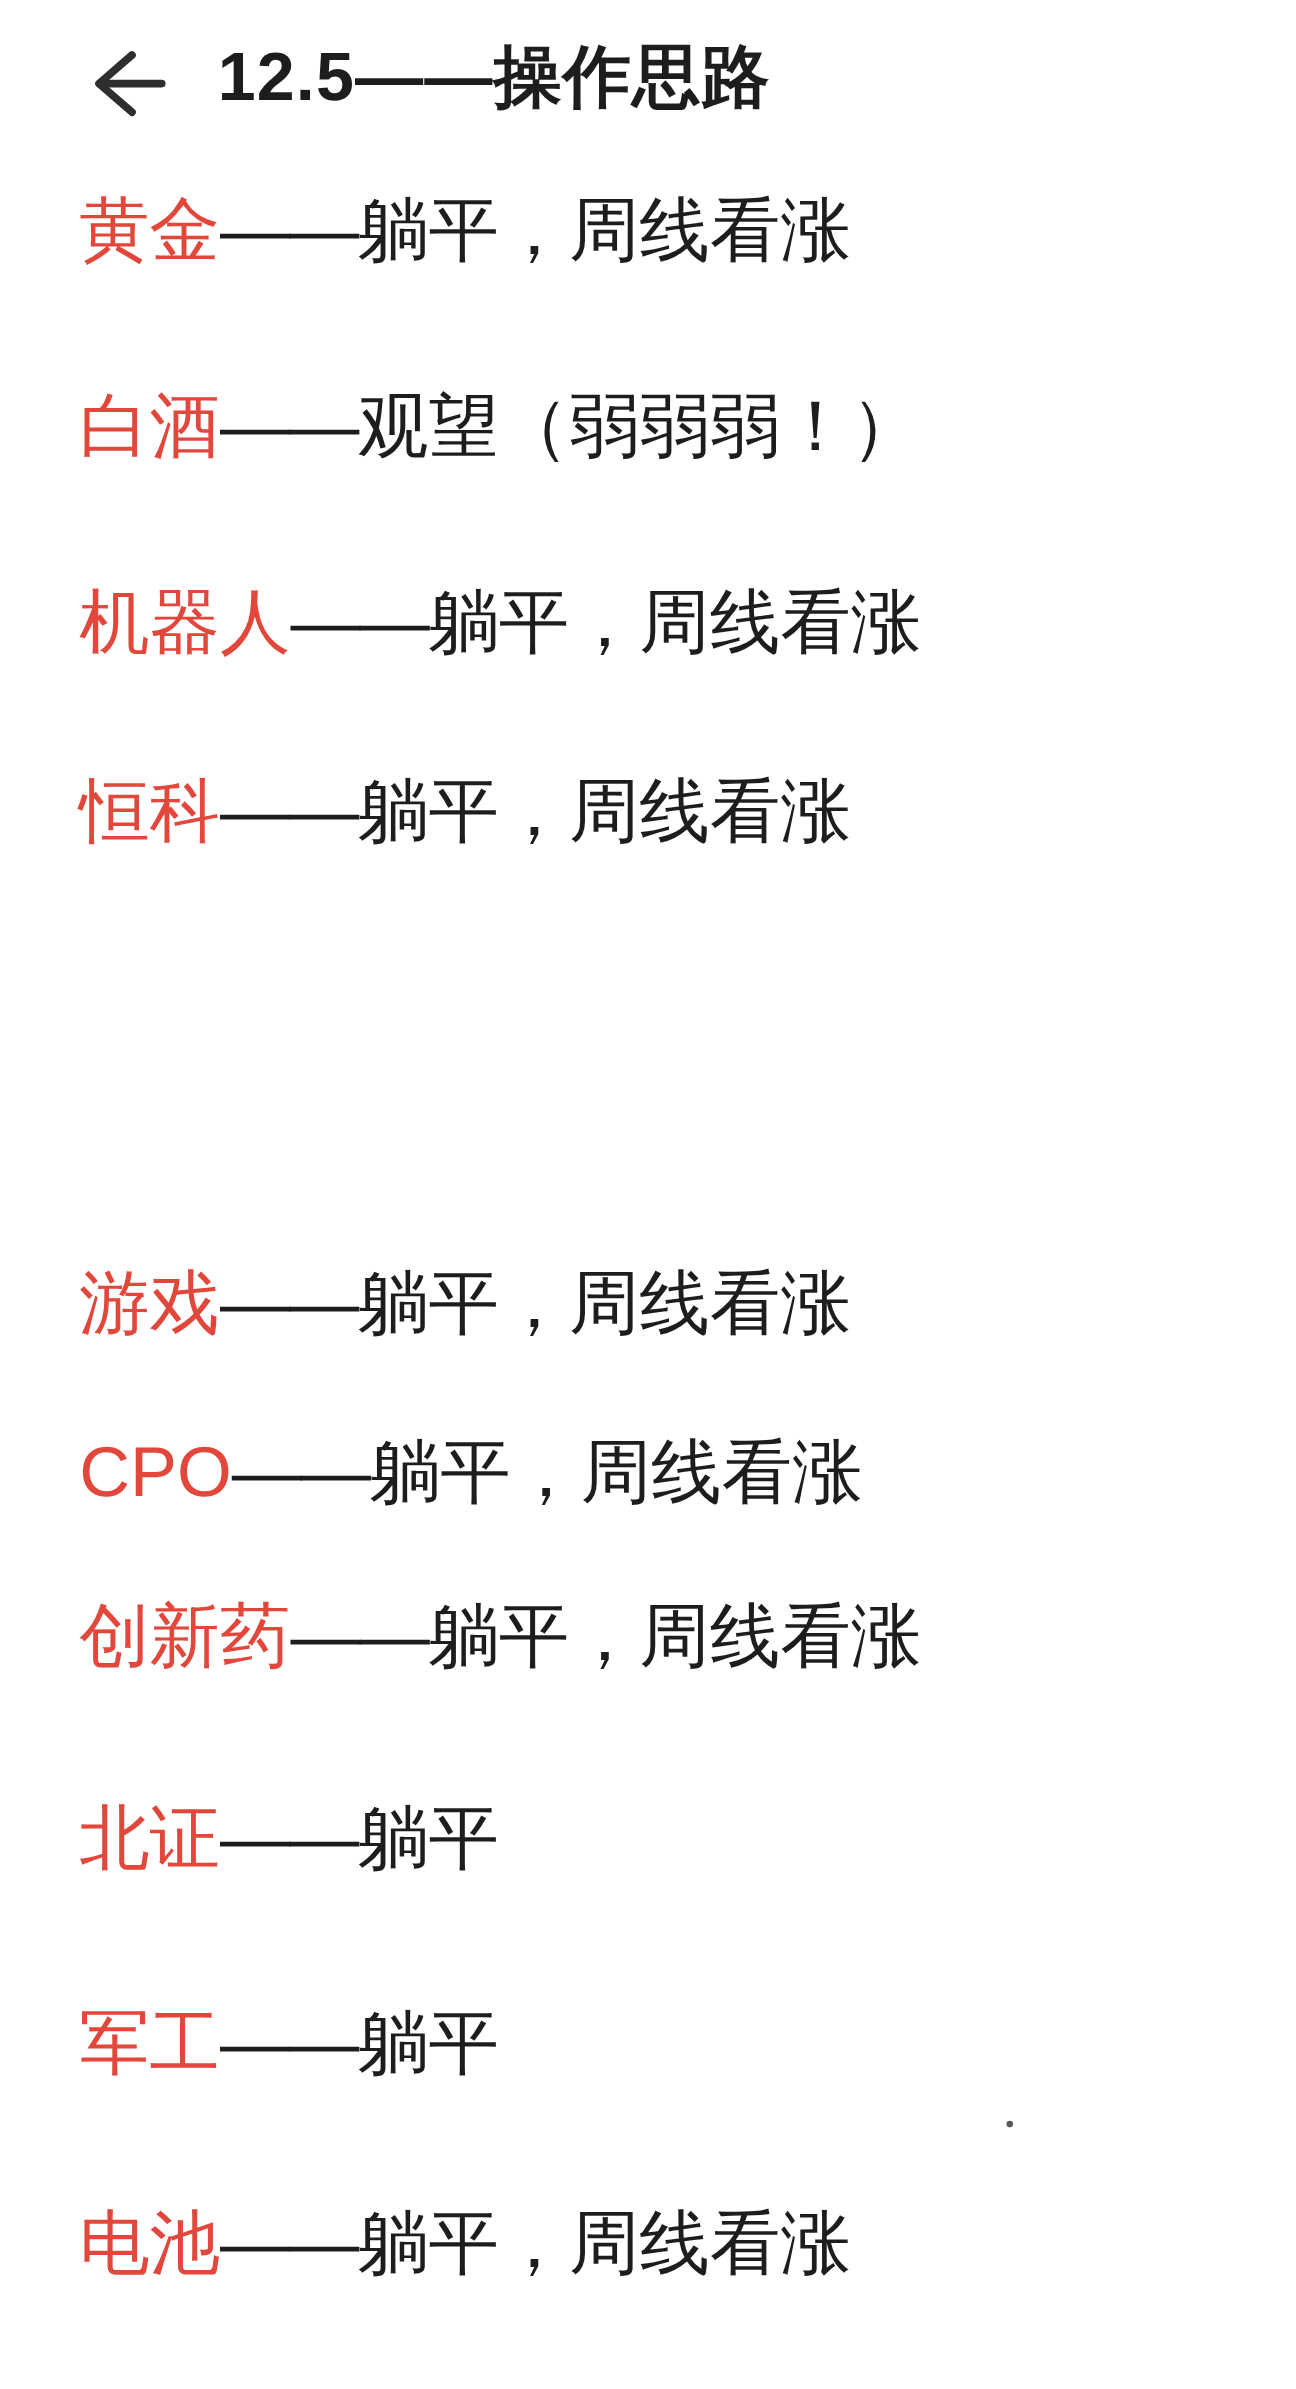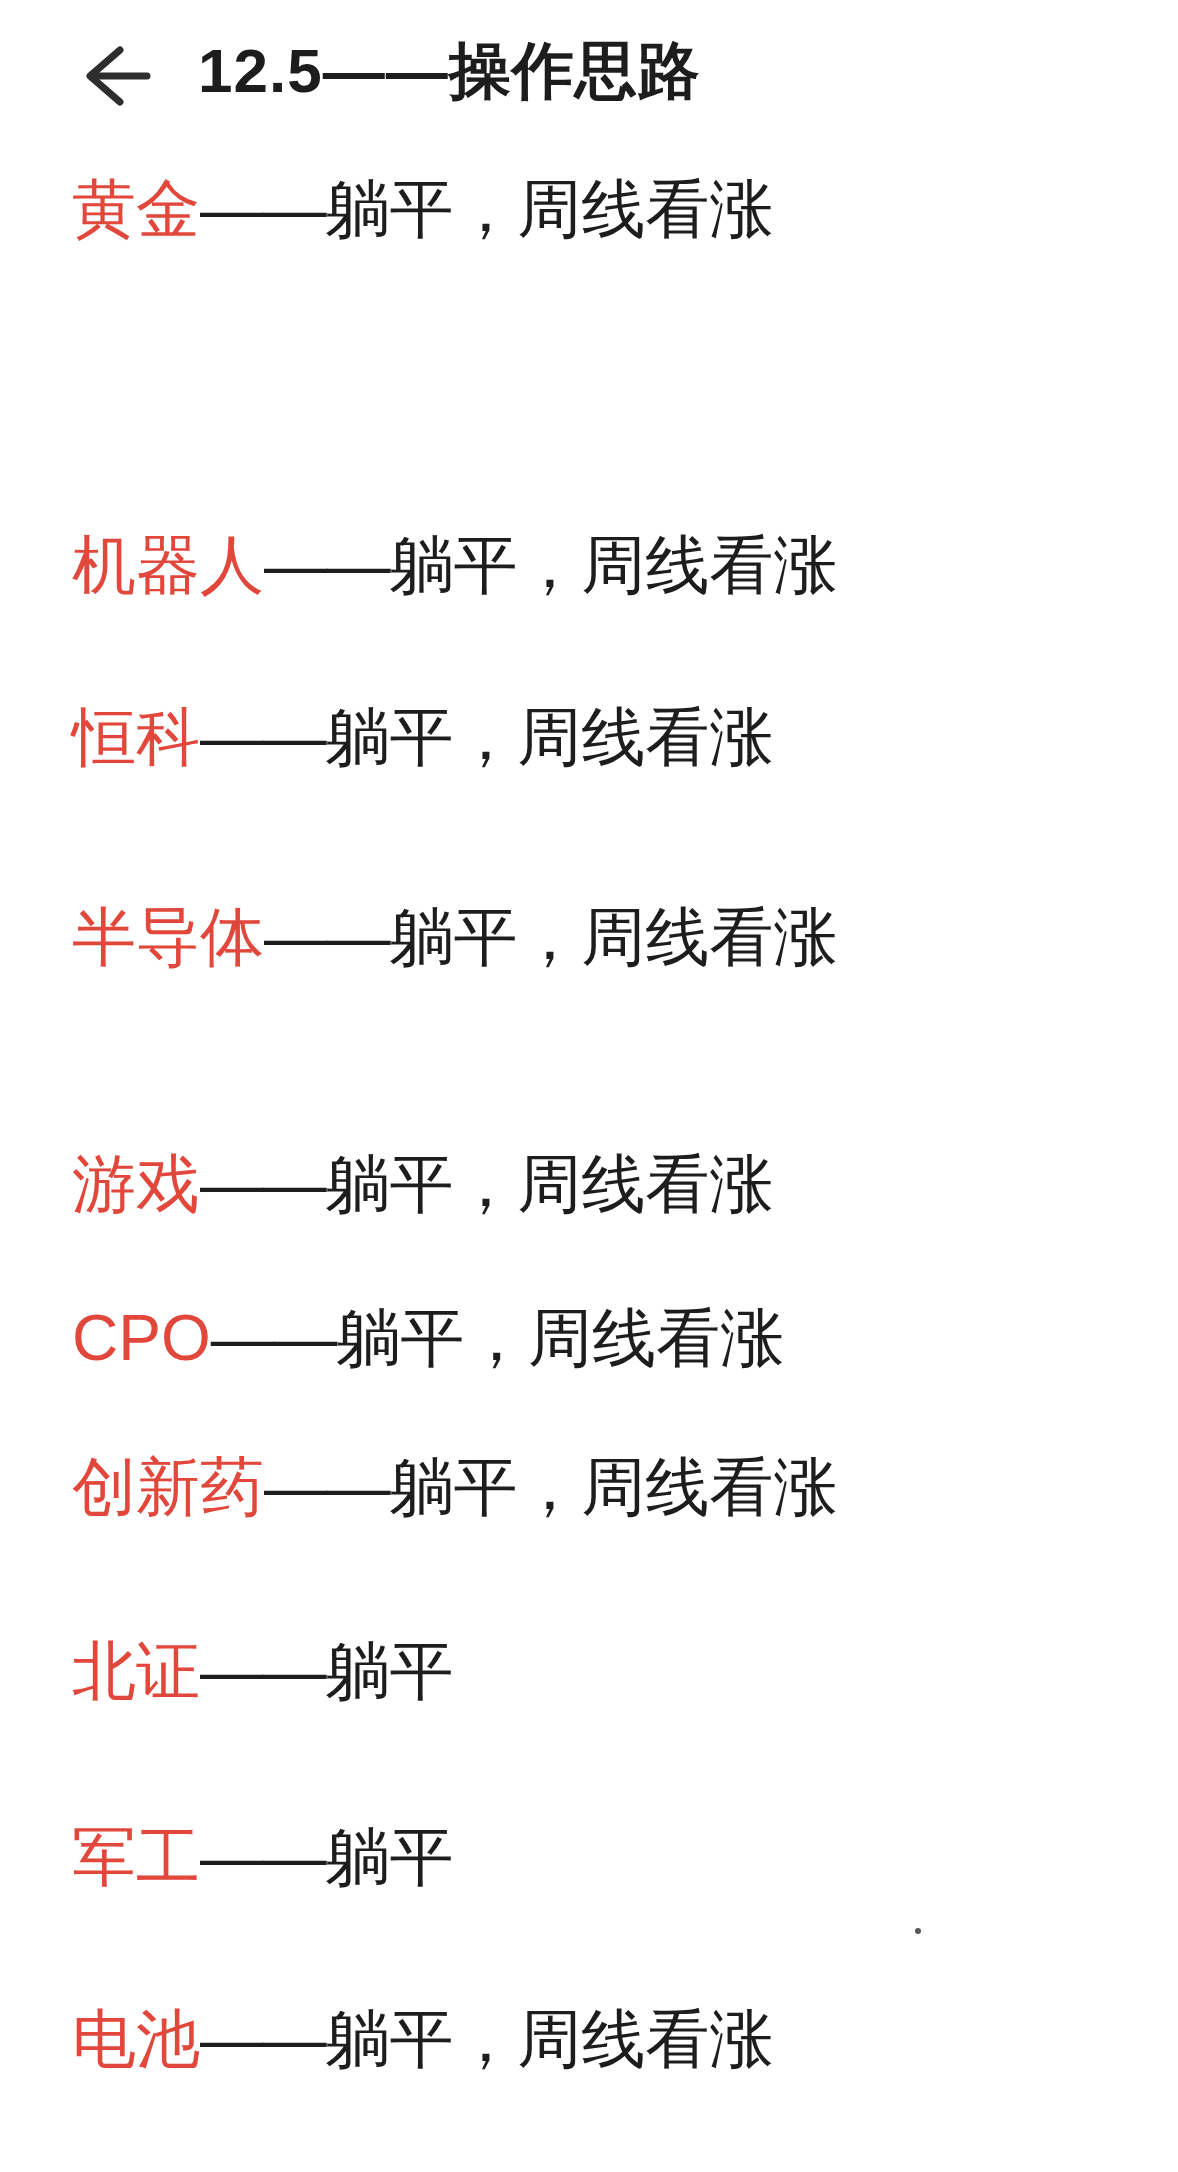--- a/index.html
+++ b/index.html
@@ -58,26 +58,26 @@
       <svg width="70" height="66" viewBox="0 0 70 66">
         <path d="M38 7 L8 33 L38 59" fill="none" stroke="#2e2e2e" stroke-width="7" stroke-linecap="round" stroke-linejoin="round"></path>
         <path d="M9 33 H65" fill="none" stroke="#2e2e2e" stroke-width="7" stroke-linecap="round"></path>
       </svg>
     </span>
     <h1 class="page-title">12.5——操作思路</h1>
   </div>
 
   <div class="item i0"><span class="label">黄金</span><span class="dash">——</span><span class="note">躺平，周线看涨</span></div>
 
+  <div class="item i1"><span class="label">白酒</span><span class="dash">——</span><span class="note">观望（弱弱弱！）</span></div>
 
   <div class="item i2"><span class="label">机器人</span><span class="dash">——</span><span class="note">躺平，周线看涨</span></div>
 
   <div class="item i3"><span class="label">恒科</span><span class="dash">——</span><span class="note">躺平，周线看涨</span></div>
 
-  <div class="item i4"><span class="label">半导体</span><span class="dash">——</span><span class="note">躺平，周线看涨</span></div>
 
   <div class="item i5"><span class="label">游戏</span><span class="dash">——</span><span class="note">躺平，周线看涨</span></div>
 
   <div class="item i6"><span class="label">CPO</span><span class="dash">——</span><span class="note">躺平，周线看涨</span></div>
 
   <div class="item i8"><span class="label">北证</span><span class="dash">——</span><span class="note">躺平</span></div>
 
   <div class="item i7"><span class="label">创新药</span><span class="dash">——</span><span class="note">躺平，周线看涨</span></div>
 
   <div class="item i10"><span class="label">电池</span><span class="dash">——</span><span class="note">躺平，周线看涨</span></div>

